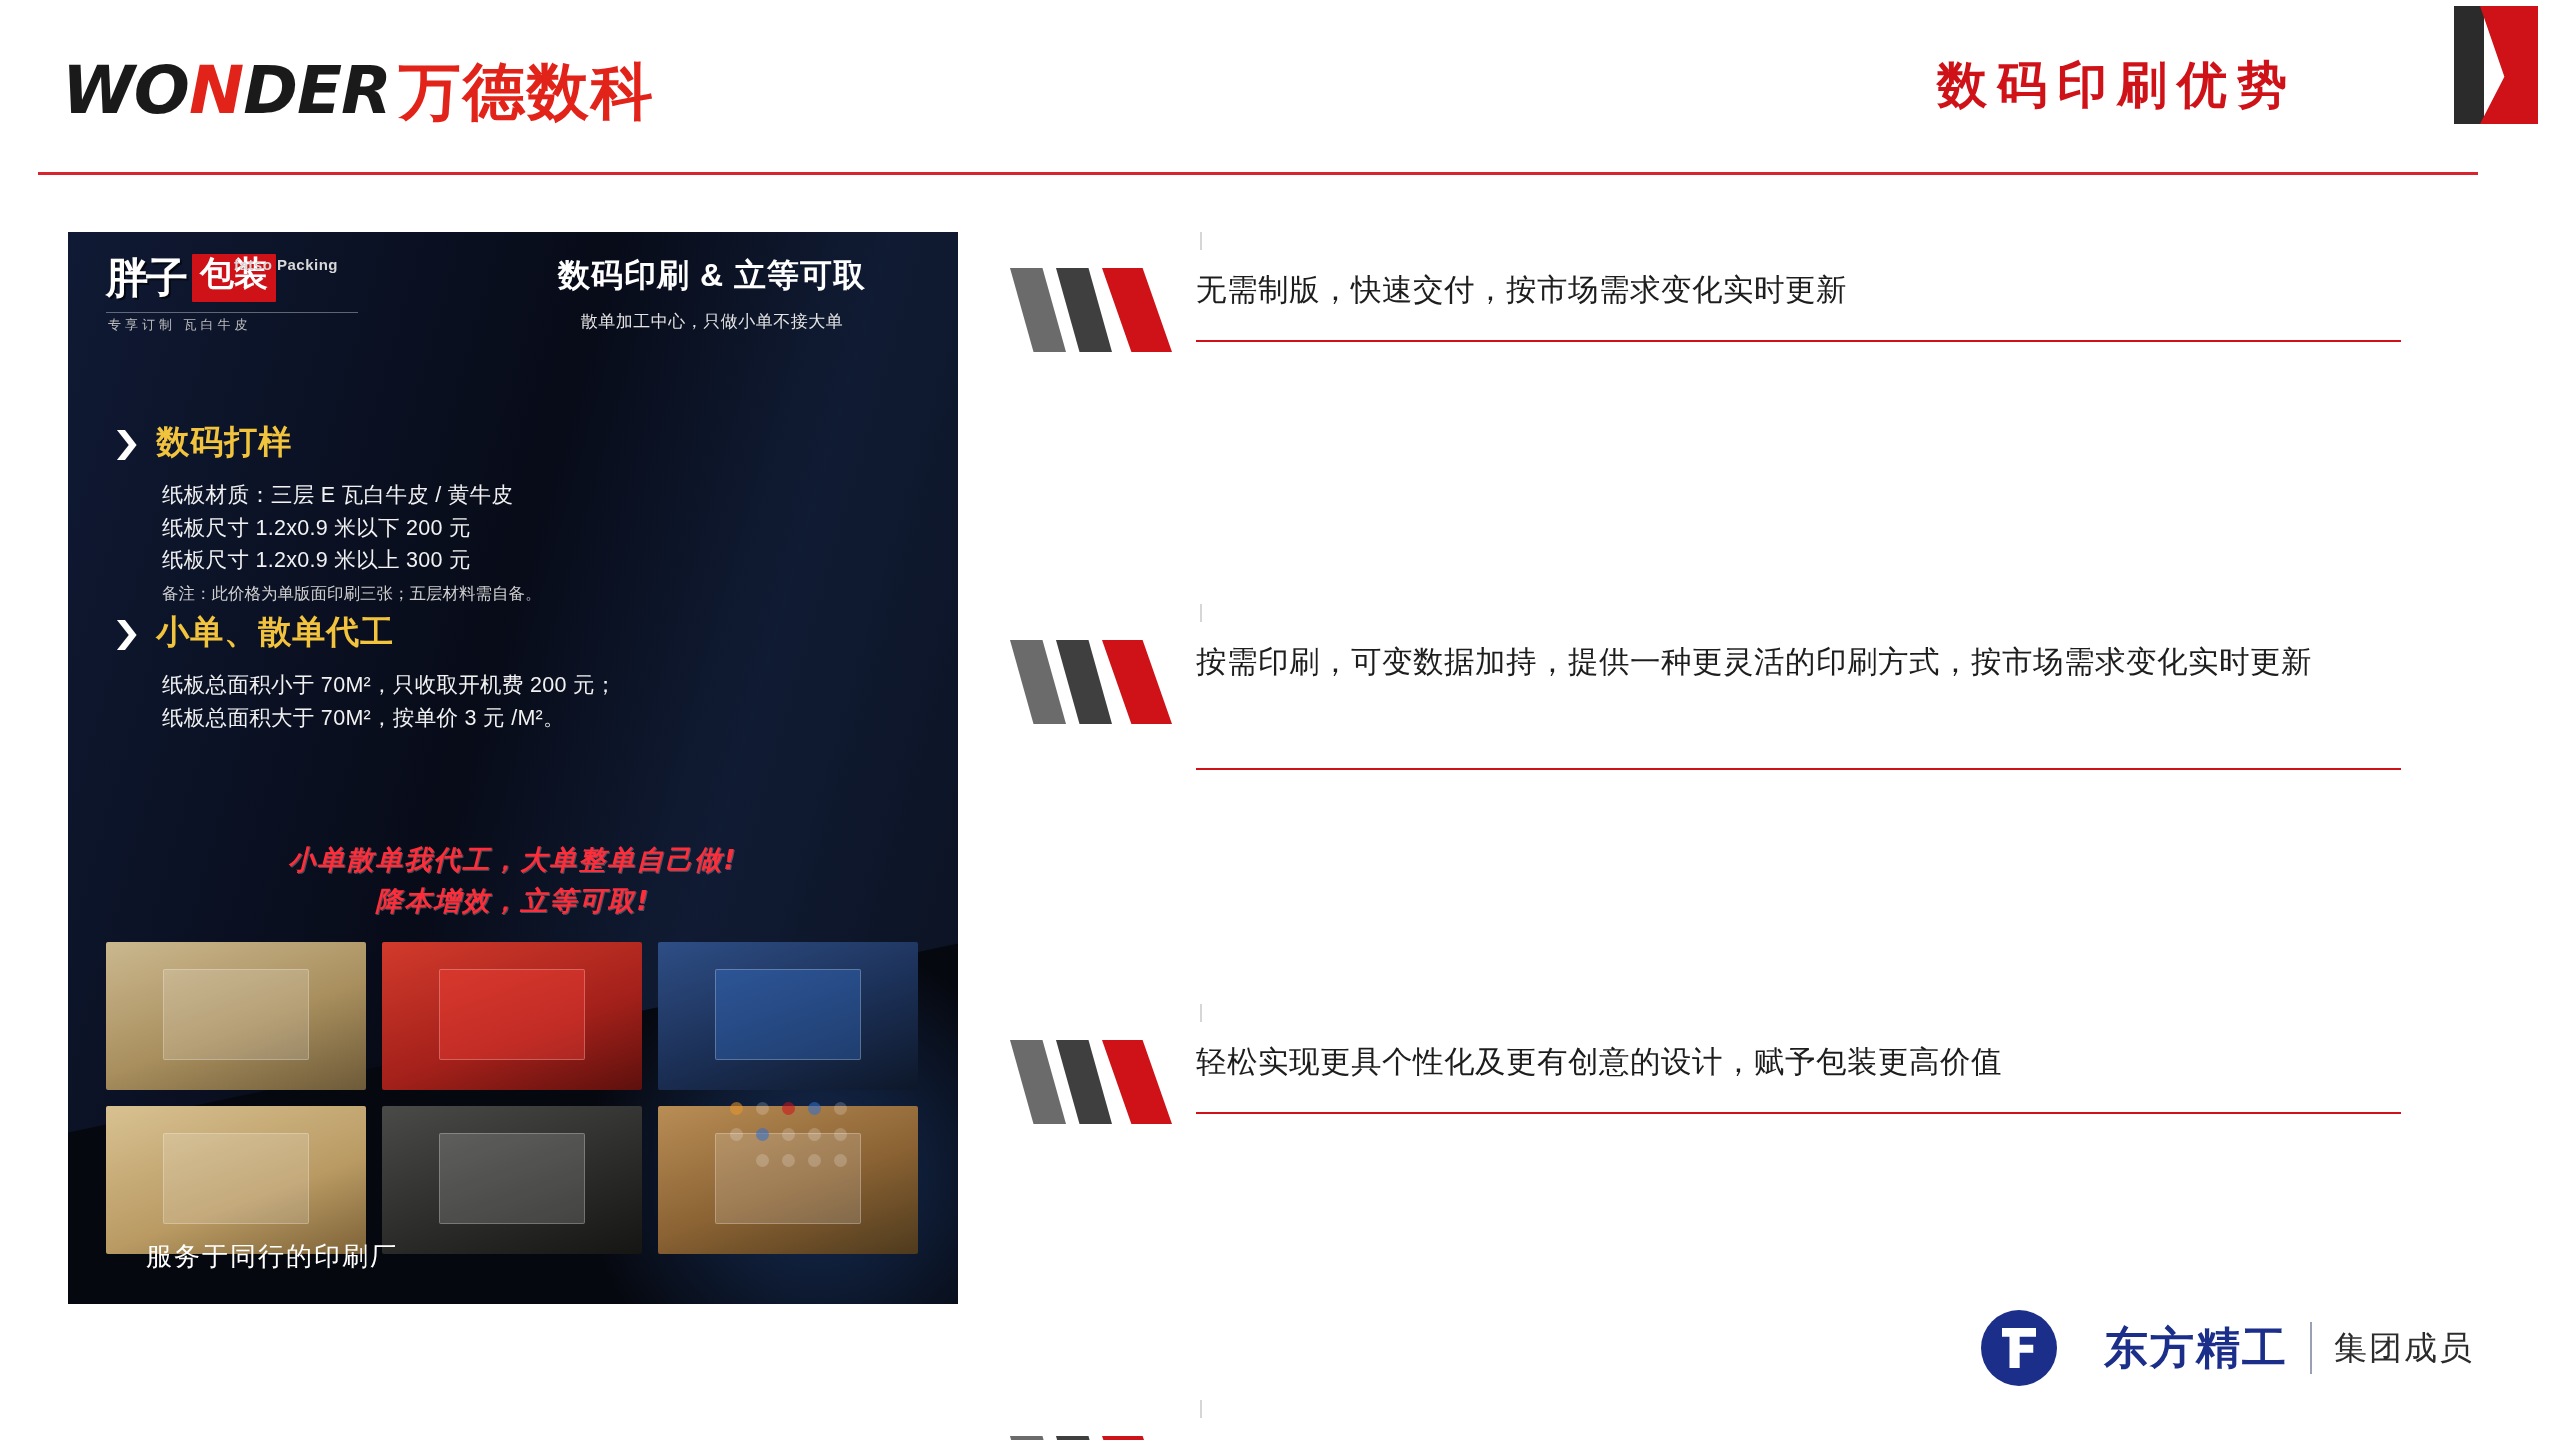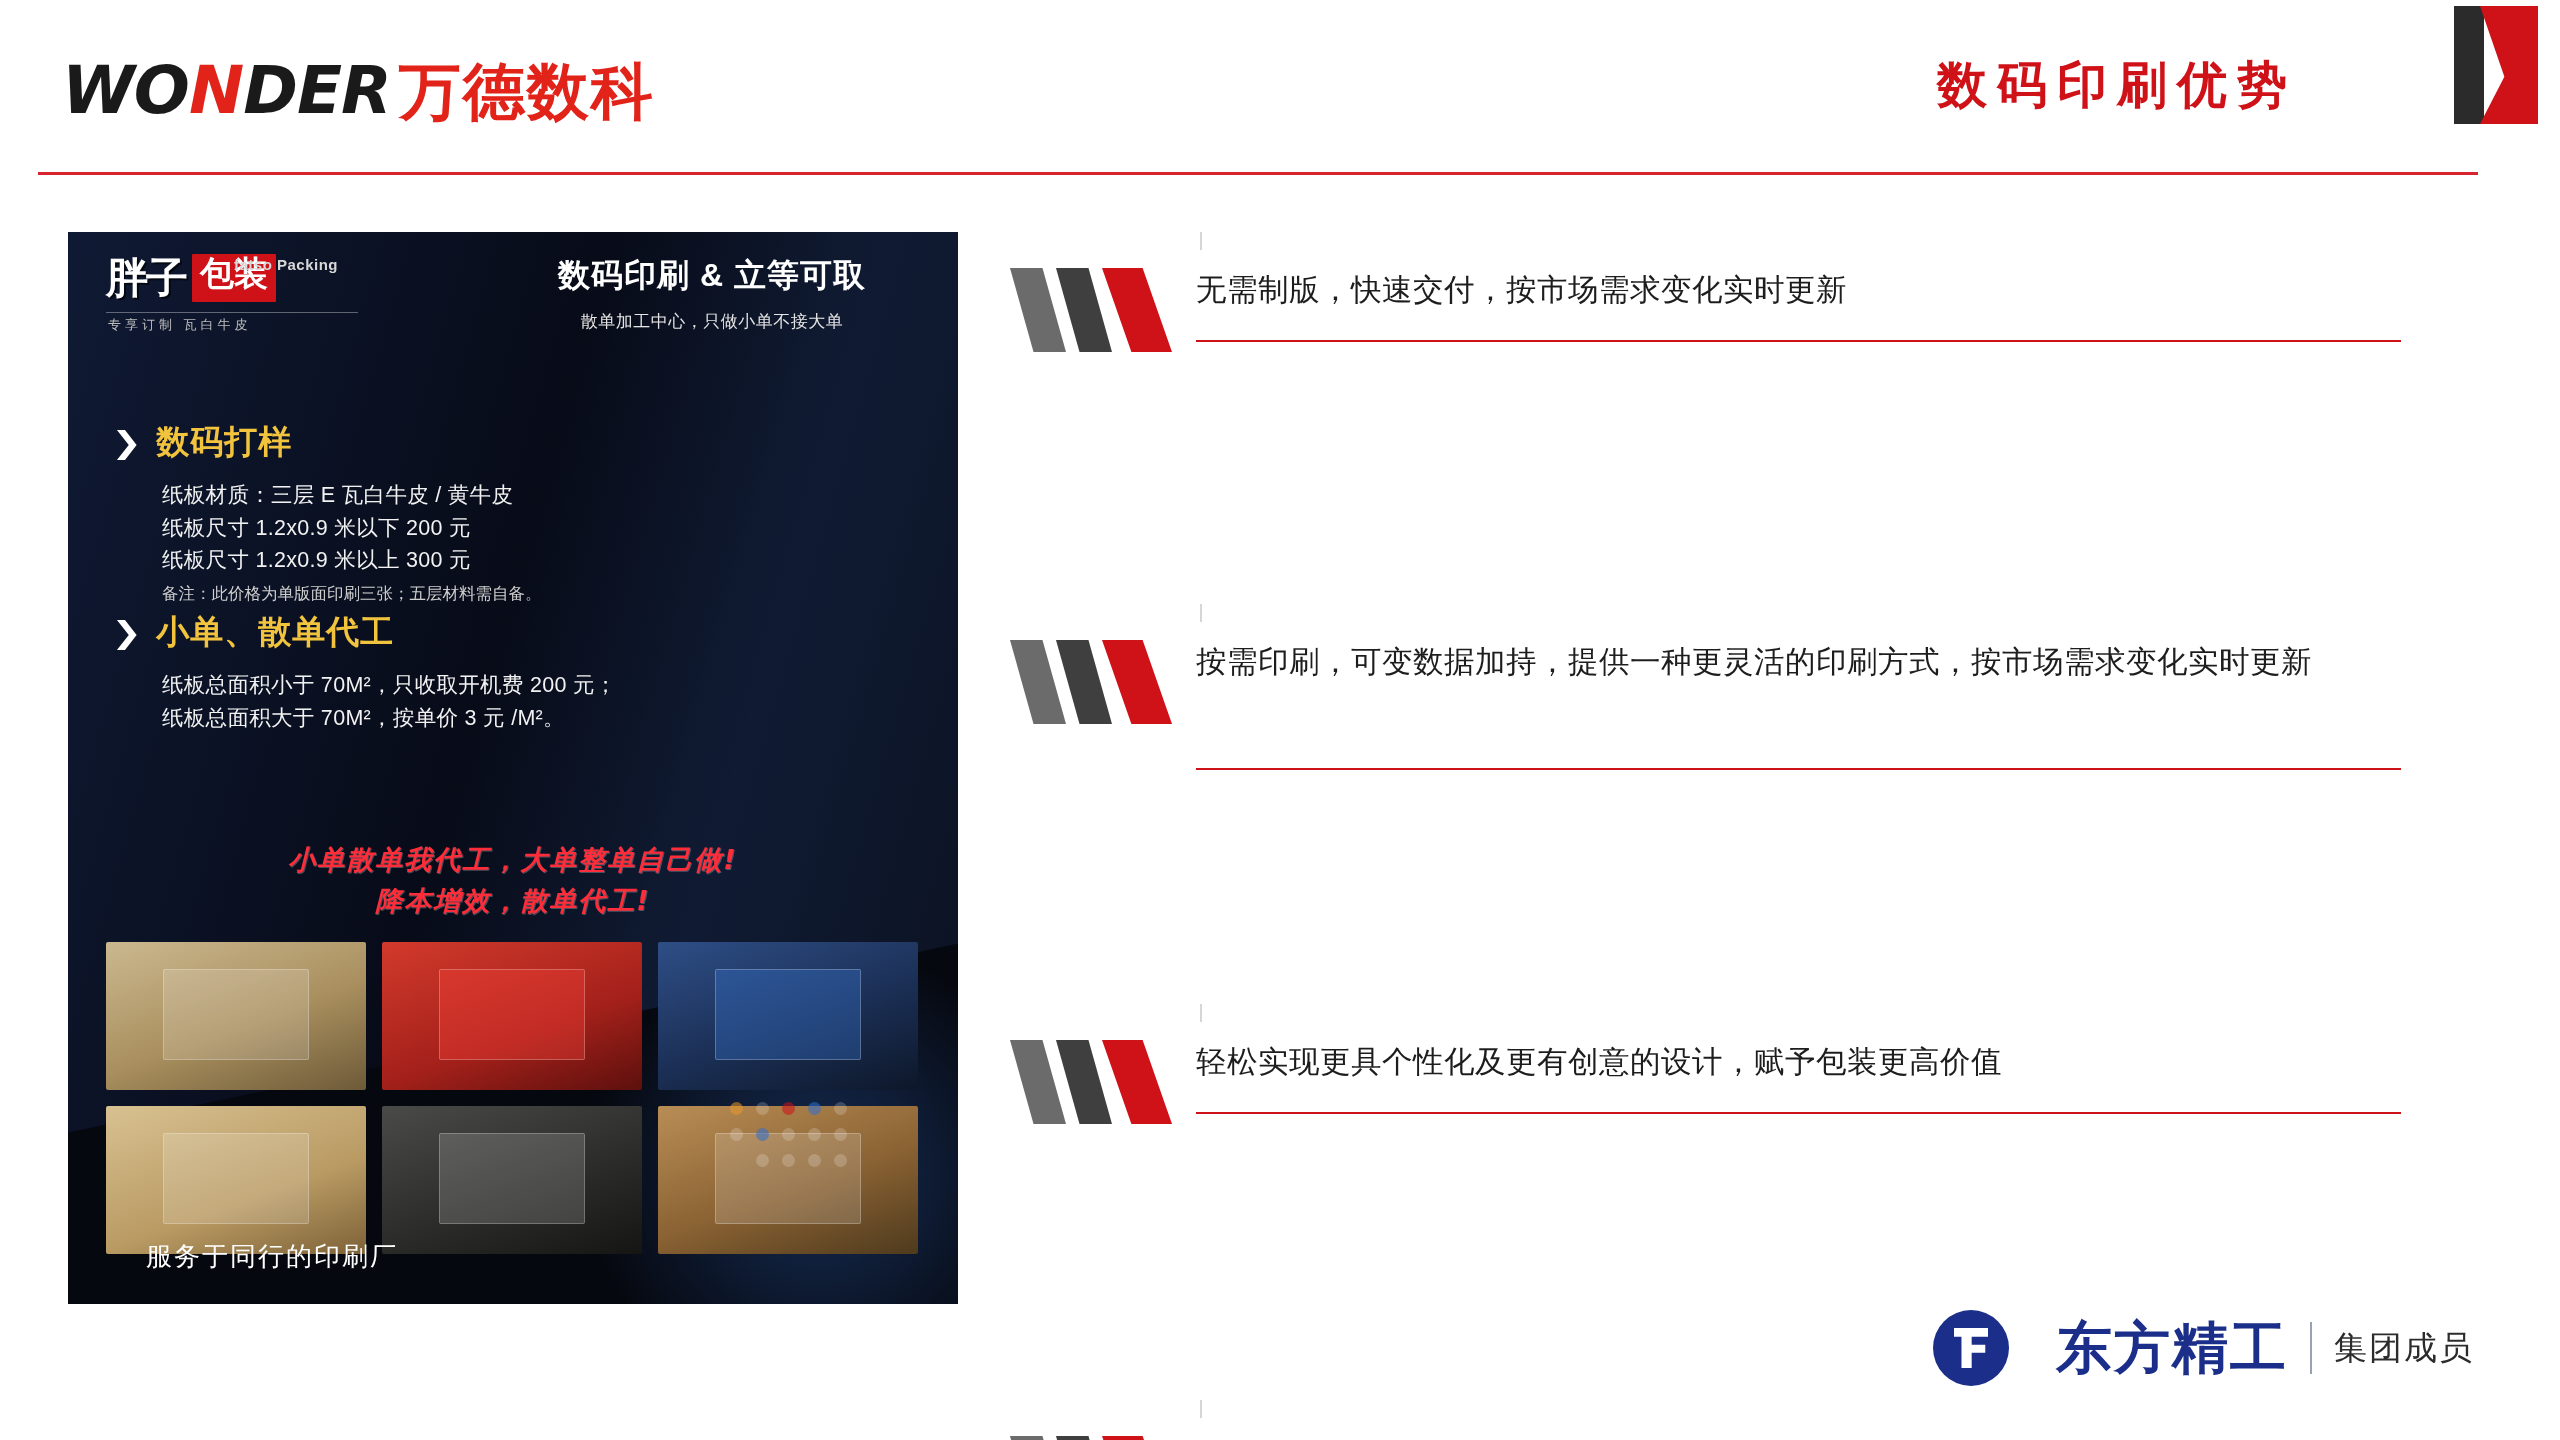--- a/index.html
+++ b/index.html
@@ -331,21 +331,21 @@
   .fl-mark::after {
     content: "";
     position: absolute;
     left: 50%; top: 50%;
     transform: translate(-50%,-50%);
     width: 34px; height: 40px;
     background: #ffffff;
     clip-path: polygon(0 0, 100% 0, 100% 22%, 52% 22%, 52% 42%, 92% 42%, 92% 62%, 52% 62%, 52% 100%, 22% 100%, 22% 22%, 0 22%);
   }
   .fl-cn {
-    font-size: 56px;
+    font-size: 44px;
     font-weight: 800;
     color: #1b2f8a;
     letter-spacing: 2px;
     line-height: 1;
     margin-left: 31px;
   }
   .fl-div {
     width: 2px; height: 52px;
     background: #9aa0b5;
     margin: 0 22px;
@@ -414,21 +414,21 @@
           <span>小单、散单代工</span>
         </div>
         <div class="sec-body">
           <div>纸板总面积小于 70M²，只收取开机费 200 元；</div>
           <div>纸板总面积大于 70M²，按单价 3 元 /M²。</div>
         </div>
       </div>
 
       <div class="slogan">
         <div>小单散单我代工，大单整单自己做!</div>
-        <div>降本增效，散单代工!</div>
+        <div>降本增效，立等可取!</div>
       </div>
 
       <div class="grid">
         <div class="cell c1">
             <div class="ph-img"></div>
             <div class="obj"></div>
           </div>
         <div class="cell c2">
             <div class="ph-img"></div>
             <div class="obj red"></div>

